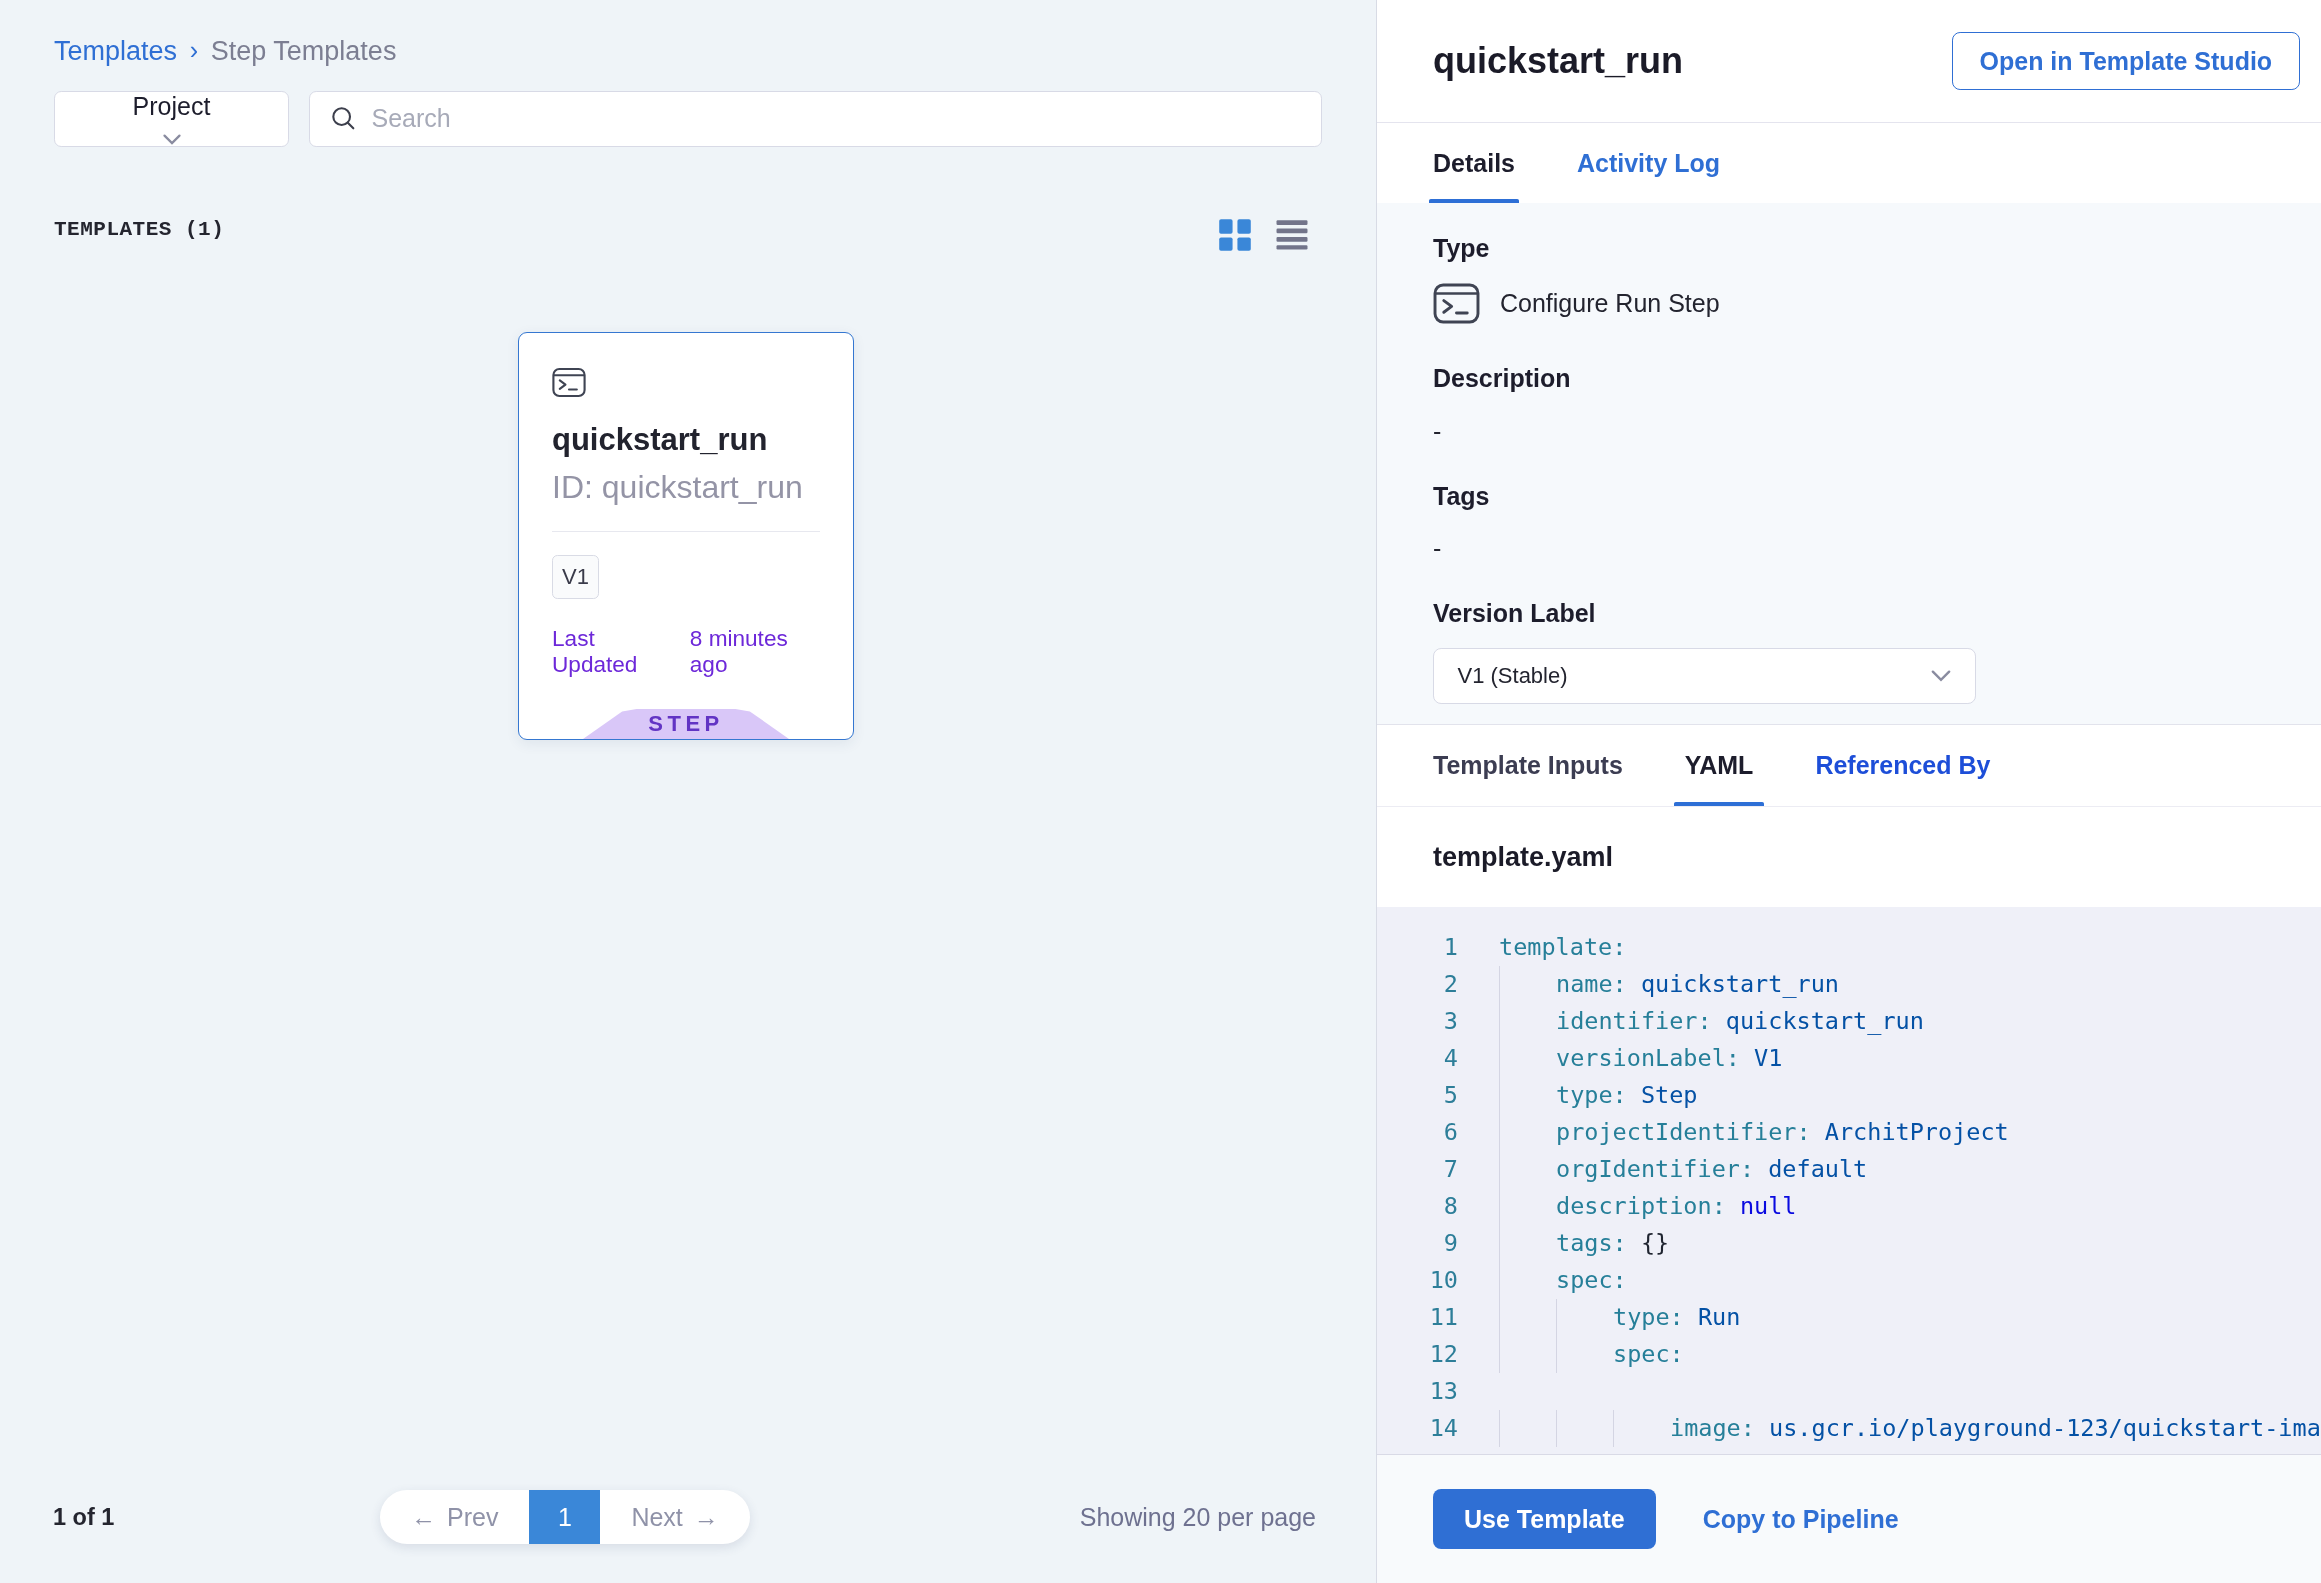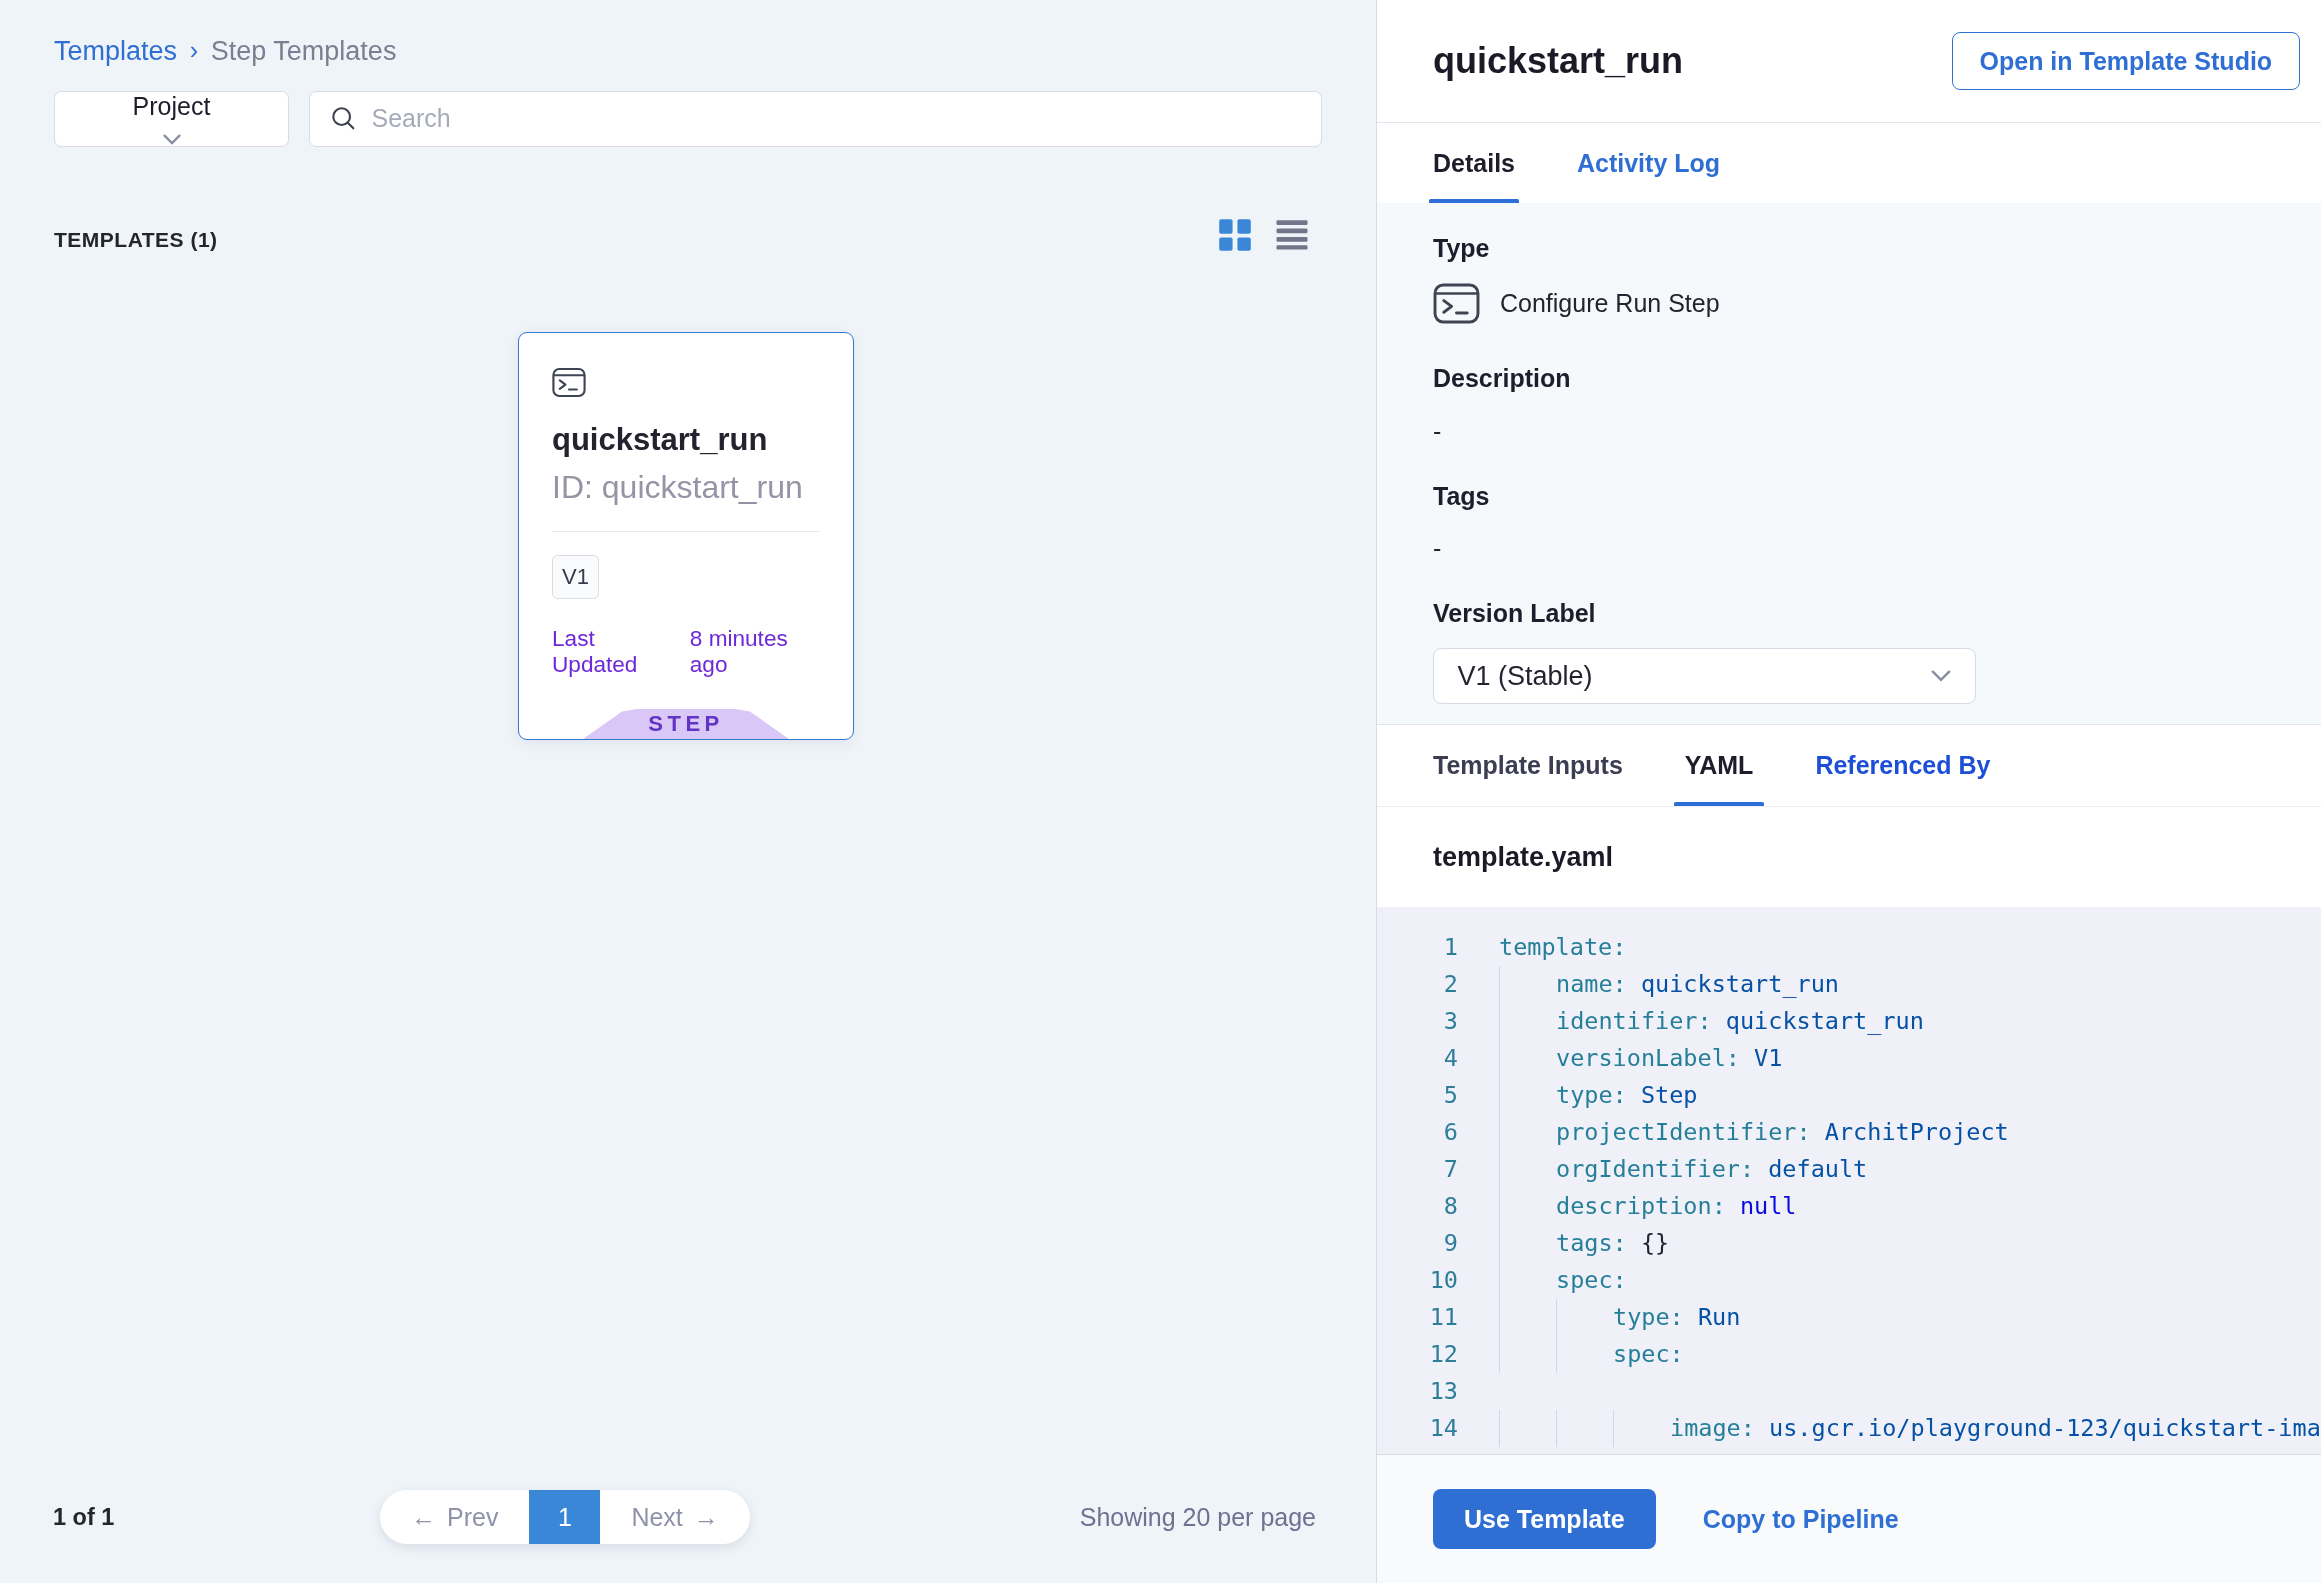--- a/index.html
+++ b/index.html
@@ -16,21 +16,21 @@
 
   .filter-row { display:flex; align-items:center; gap:20px; margin:23.5px 54px 0 54px; }
   .scope-select { width:235px; height:56px; background:#fff; border:0.9px solid #d8dae6; border-radius:7.2px;
       display:flex; align-items:center; justify-content:space-between; padding:0 22px; font-size:25px; cursor:pointer;flex-direction:column; }
   .search-box { flex:1; height:56px; background:#fff; border:0.9px solid #d8dae6; border-radius:7.2px;
       display:flex; align-items:center; padding:0 20px; gap:14.5px; }
   .search-box input { border:none; outline:none; flex:1; font-size:25px; color:#1d1d2c;
       font-family:"Liberation Sans","DejaVu Sans",sans-serif; background:transparent; }
   .search-box input::placeholder { color:#a7aab8; }
 
-  .list-header { display:flex; align-items:flex-end; justify-content:space-between; margin:71px 67px 0 54px; }
+  .list-header { display:flex; align-items:flex-start; justify-content:space-between; margin:71px 67px 0 54px;font-family:Liberation Mono, monospace; }
   .list-count { font-size:21px; font-weight:700; letter-spacing:0.5px; color:#24252f; }
   .view-toggles { display:flex; align-items:center; gap:23.5px; }
   .toggle { cursor:pointer; display:flex; }
 
   .template-card { position:absolute; left:518px; top:332px; width:336px; height:408px; background:#fff;
       border:1.8px solid #3577d1; border-radius:9px; box-shadow:0 3.6px 12.7px rgba(40,60,100,0.08);
       padding:34px 33px 0 33px; cursor:pointer; overflow:hidden; }
   .card-title { font-size:31px; font-weight:700; color:#22232e; margin-top:23.5px; }
   .card-id { font-size:32px; color:#9494a6; margin-top:11px; }
   .card-divider { border-top:0.9px solid #e7e8ef; margin-top:25px; }
@@ -66,21 +66,21 @@
   .tab.active::after { content:""; position:absolute; left:50%; transform:translateX(-50%); bottom:0;
       width:90px; height:4.5px; background:#2d6fd6; border-radius:1.8px 1.8px 0 0; }
   .tab.link { color:#2f6fd4; font-weight:600; }
 
   .details-section { height:522px; background:#f6f9fc; border-bottom:0.9px solid #e2e3ec; padding:31px 56px 0 56px; }
   .field-label { font-size:25px; font-weight:700; color:#1d1d2c; }
   .type-row { display:flex; align-items:center; gap:20px; margin:20px 0 40px 0; font-size:25px; color:#23242f; }
   .field-value { font-size:25px; color:#23242f; margin:23.5px 0 36px 0; }
   .version-select { margin-top:20px; width:543px; height:56px; background:#fff; border:0.9px solid #d8dae6;
       border-radius:8.1px; display:flex; align-items:center; justify-content:space-between; padding:0 23.5px;
-      font-size:27px; color:#23242f; cursor:pointer; }
+      font-size:22px; color:#23242f; cursor:pointer; }
 
   .sub-tabs { height:82px; background:#fff; border-bottom:0.9px solid #ececf3; display:flex; align-items:stretch; gap:62px; padding:0 56px; }
   .sub-tab { position:relative; display:flex; align-items:center; font-size:25px; color:#3c3d52; font-weight:600; cursor:pointer; }
   .sub-tab.active { color:#1d1d2c; font-weight:700; }
   .sub-tab.active::after { content:""; position:absolute; left:50%; transform:translateX(-50%); bottom:0;
       width:90px; height:4.5px; background:#2d6fd6; border-radius:1.8px 1.8px 0 0; }
   .sub-tab.muted { color:#1d4ed8; }
 
   .yaml-header { height:100px; background:#fff; display:flex; align-items:center; padding:0 56px; }
   .yaml-filename { font-size:27px; font-weight:700; color:#1b1b28; }

